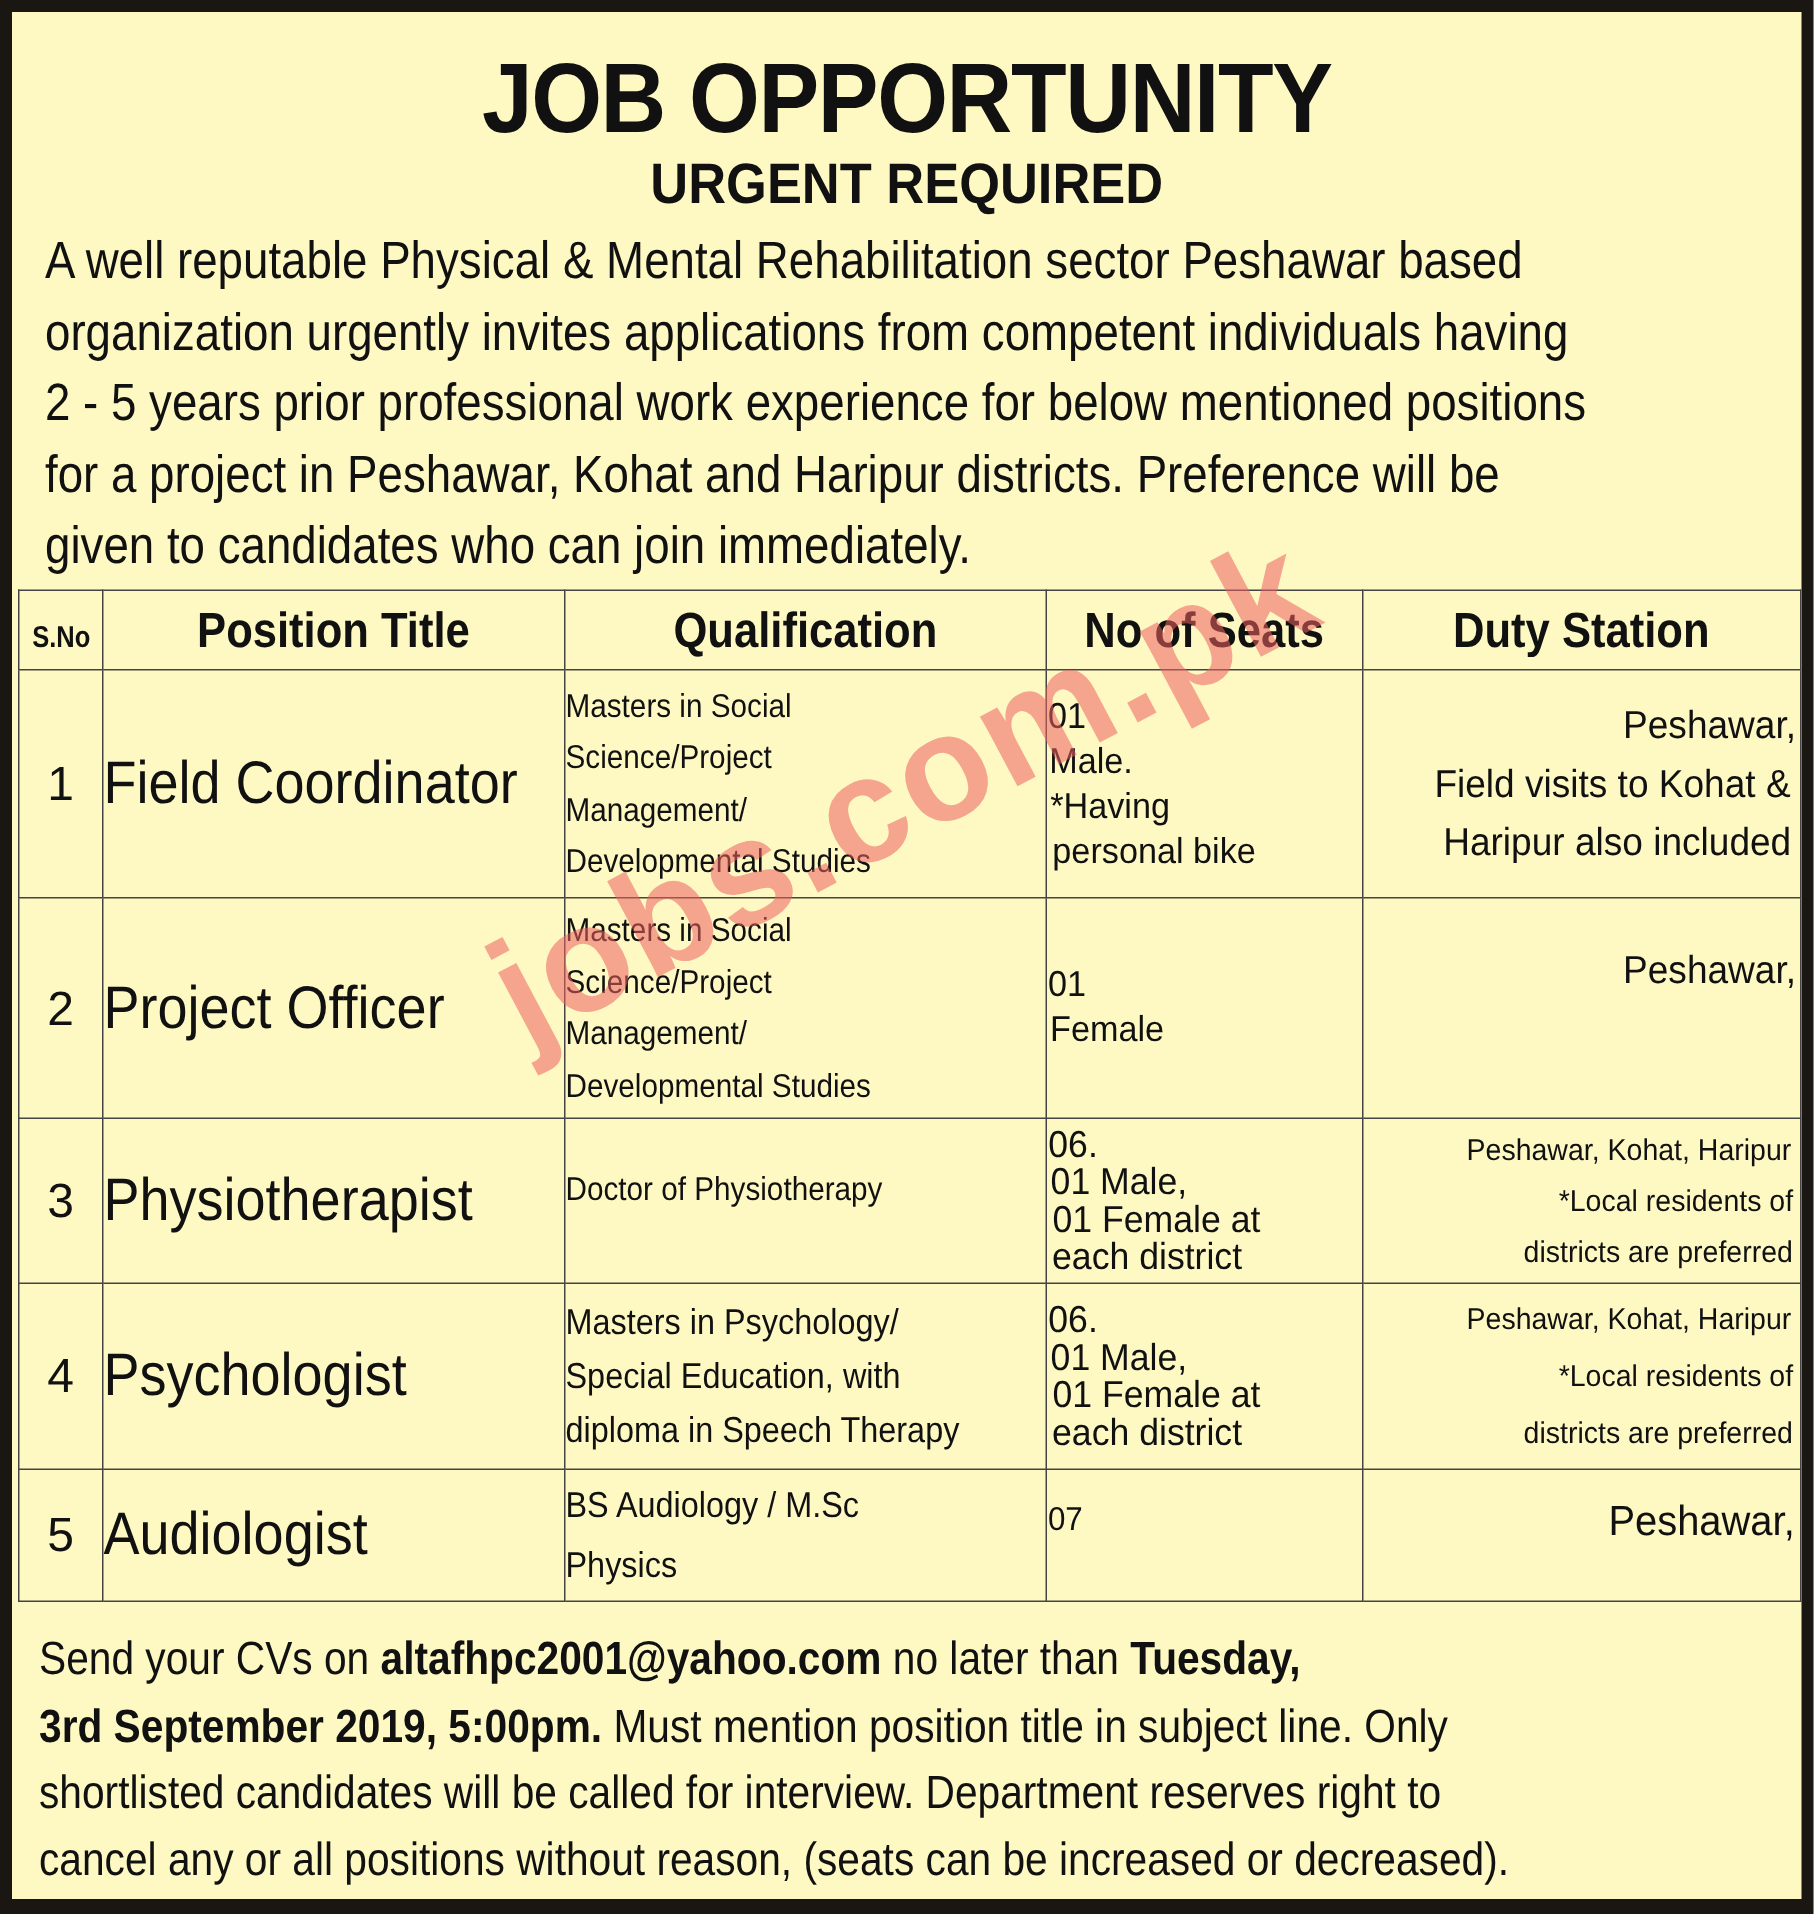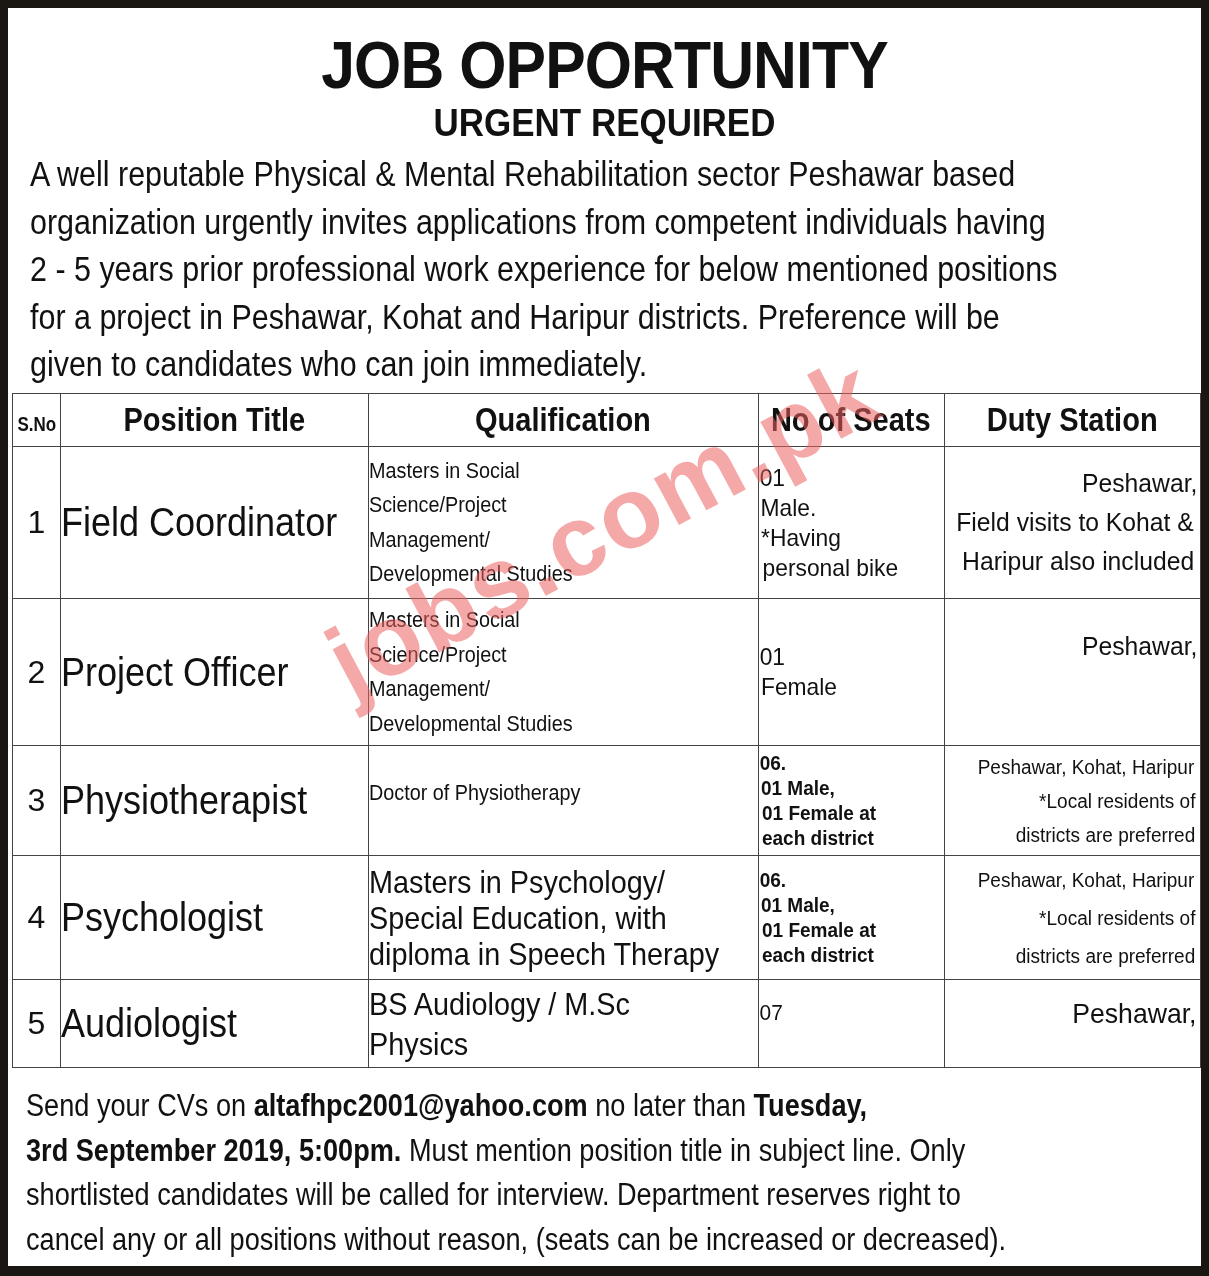--- a/index.html
+++ b/index.html
@@ -1,35 +1,35 @@
 <!DOCTYPE html>
 <html><head>
 <meta charset="utf-8">
 <style>
   html, body { margin:0; padding:0; }
   body { width:1209px; height:1276px; background:#1a1612; position:relative; overflow:hidden; font-family:"Liberation Sans", sans-serif; color:#111; }
-  .page { position:absolute; left:8px; top:8px; width:1193px; height:1258px; background:#ffffff; overflow:hidden; }
+  .page { position:absolute; left:8px; top:8px; width:1193px; height:1258px; background:#fef9c3; overflow:hidden; }
   .title { position:absolute; left:0; right:0; top:22px; text-align:center; font-weight:bold; font-size:66px; line-height:70px; letter-spacing:-1px; transform:scaleX(0.92); }
   .subtitle { position:absolute; left:0; right:0; top:94px; text-align:center; font-weight:bold; font-size:38px; line-height:42px; transform:scaleX(0.92); }
   .intro { position:absolute; left:22px; top:142px; width:1180px; font-size:35px; line-height:47.5px; transform-origin:left top; transform:scaleX(0.87); white-space:nowrap; }
   .intro div { height:47.5px; }
   table.jobs { position:absolute; left:4px; top:385px; border-collapse:collapse; table-layout:fixed; }
   table.jobs td, table.jobs th { border:1.5px solid #444; padding:0; vertical-align:middle; overflow:hidden;margin-left:48px; }
   th { font-weight:bold; font-size:33px; text-align:center; height:52px; }
   th .sq { display:inline-block; transform:scaleX(0.88); white-space:nowrap; }
   th.sno .sq { font-size:20px; transform:scaleX(0.85); }
   td.num { text-align:center; font-size:32px; }
   td.pos { font-size:40px; padding-left:10px; white-space:nowrap; }
   td.pos span, td.qual span, td.seats span, td.duty span { display:inline-block; transform-origin:left center; }
   td.pos span { transform:scaleX(0.9); }
   td.qual { font-size:22px; line-height:34.5px; padding-left:12px; }
   td.qual span { transform:scaleX(0.9); white-space:nowrap; }
-  td.qual.sm { line-height:36px; font-size:32px; }
+  td.qual.sm { line-height:36px; font-size:24px; }
   td.seats { font-size:24px; line-height:30px; }
-  td.seats.sm { font-size:20px; line-height:25px;font-weight:bold; }
+  td.seats.sm { font-size:25px; line-height:25px; }
   td.seats span { transform-origin:center; transform:scaleX(0.95); white-space:nowrap; }
   td.duty { text-align:right; font-size:26px; line-height:39px; }
   td.duty.sm { font-size:20px; line-height:34px; }
   td.duty span { transform-origin:center; transform:scaleX(0.95); white-space:nowrap; }
   .watermark { position:absolute; left:300px; top:610px; font-size:100px; font-weight:bold; color:rgba(236,96,96,0.55); transform:rotate(-28deg); transform-origin:left top; pointer-events:none; white-space:nowrap; letter-spacing:2px; }
   .footer { position:absolute; left:18px; top:1076px; font-size:31px; line-height:44.5px; white-space:nowrap; transform-origin:left top; transform:scaleX(0.875); }
   .footer div { height:44.5px; }
   .footer b { font-weight:bold; }
 </style>
 </head>

